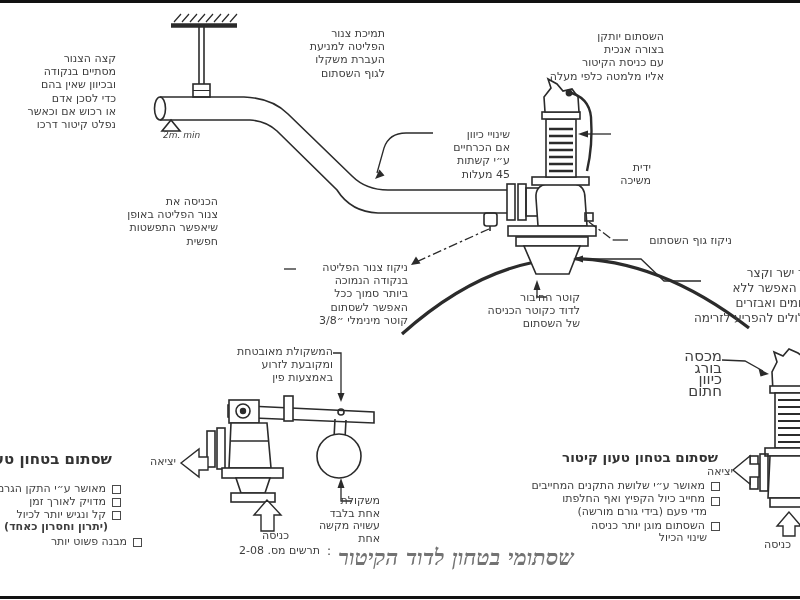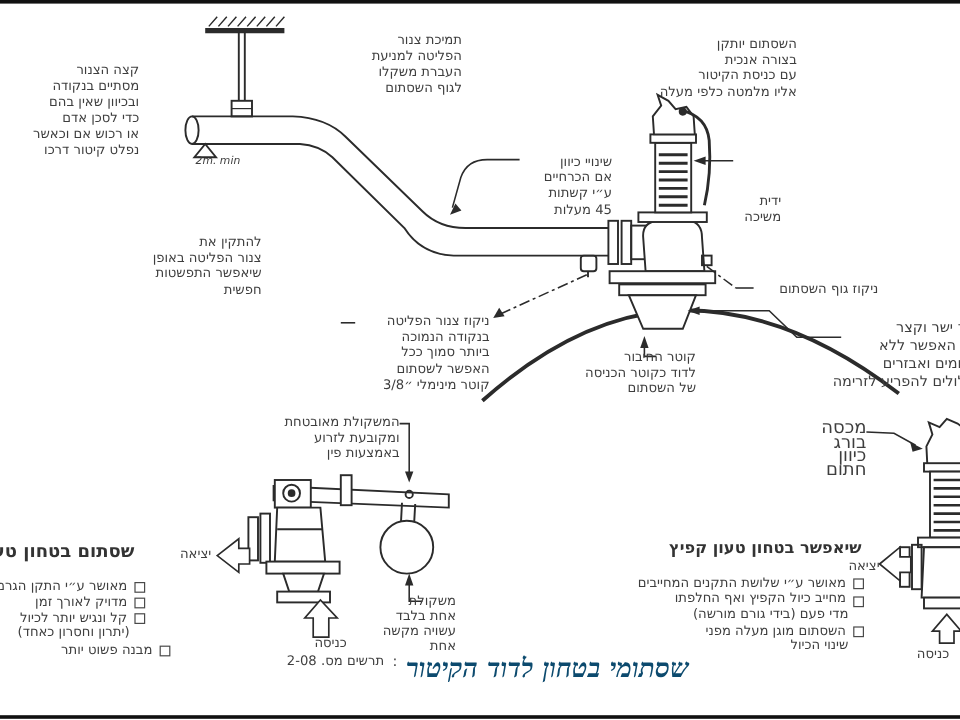--- a/index.html
+++ b/index.html
@@ -12,21 +12,21 @@
   .lbl{position:absolute;z-index:2;direction:rtl;white-space:nowrap;font-size:11px;color:#3e3e3e;}
   .sect-title{position:absolute;z-index:2;direction:rtl;white-space:nowrap;font-weight:bold;color:#333;}
   .brow{position:absolute;z-index:2;direction:rtl;display:flex;align-items:flex-start;
         white-space:nowrap;font-size:11px;line-height:12.5px;color:#3e3e3e;}
   .sq{flex:0 0 auto;width:7px;height:7px;border:1.3px solid #4a4a4a;margin-left:6px;margin-top:2px;background:#fff;}
   .border-line{position:absolute;left:0;width:800px;height:2.5px;background:#111;z-index:3;}
   #caption{position:absolute;left:239px;top:544px;z-index:2;display:flex;align-items:flex-start;gap:7px;}
   #caption .cap-label{direction:rtl;font-size:11px;color:#3e3e3e;padding-bottom:4px;white-space:nowrap;}
   #caption .cap-sep{font-size:12px;color:#3e3e3e;padding-bottom:4px;}
   #caption .cap-title{direction:rtl;font-family:"DejaVu Serif",serif;font-style:italic;font-weight:bold;
-                      font-size:22px;color:#0c4a6e;white-space:nowrap;}
+                      font-size:22px;color:#737373;white-space:nowrap;}
   .mindist{position:absolute;z-index:2;font-style:italic;font-size:9px;color:#3e3e3e;white-space:nowrap;}
 </style>
 </head>
 <body>
 
 <div id="canvas">
 
   <div class="border-line" style="top:0;"></div>
   <div class="border-line" style="top:596px;"></div>
 
@@ -151,21 +151,21 @@
   <div class="ann" style="right:136px;top:30px;">השסתום יותקן
 בצורה אנכית
 עם כניסת הקיטור
 אליו מלמטה כלפי מעלה</div>
   <div class="ann" style="right:149px;top:125px;margin-top:36px;">ידית
 משיכה</div>
   <div class="ann" style="right:290px;top:128px;">שינויי כיוון
 אם הכרחיים
 ע״י קשתות
 45 מעלות</div>
-  <div class="ann" style="right:582px;top:195px;">להתקין את
+  <div class="ann" style="right:582px;top:195px;">הכניסה את
 צנור הפליטה באופן
 שיאפשר התפשטות
 חפשית</div>
   <div class="ann" style="right:392px;top:261px;">ניקוז צנור הפליטה
 בנקודה הנמוכה
 ביותר סמוך ככל
 האפשר לשסתום
 קוטר מינימלי ״3/8</div>
   <div class="ann" style="right:68px;top:234px;">ניקוז גוף השסתום</div>
   <div class="ann" style="right:220px;top:291px;">קוטר החיבור
@@ -199,43 +199,43 @@
     <span>מאושר ע״י התקן הגרמני</span>
   </div>
   <div class="brow" style="right:679px;top:496px;">
     <span class="sq"></span>
     <span>מדויק לאורך זמן</span>
   </div>
   <div class="brow" style="right:679px;top:509px;">
     <span class="sq"></span>
     <span>קל ונגיש יותר לכיול</span>
   </div>
-  <div class="brow" style="right:692px;top:521px;">
+  <div class="brow" style="right:692px;top:521px;font-weight:bold;">
     <span>(יתרון וחסרון כאחד)</span>
   </div>
   <div class="brow" style="right:658px;top:536px;margin-left:30px;">
     <span class="sq"></span>
     <span>מבנה פשוט יותר</span>
   </div>
 
-  <div class="sect-title" style="right:82px;top:449px;font-size:13.5px;">שיאפשר בטחון טעון קפיץ</div>
+  <div class="sect-title" style="right:82px;top:449px;font-size:13.5px;">שסתום בטחון טעון קיטור</div>
   <div class="brow" style="right:80px;top:480px;">
     <span class="sq"></span>
     <span>מאושר ע״י שלושת התקנים המחייבים</span>
   </div>
   <div class="brow" style="right:80px;top:493px;align-items:flex-end;">
     <span class="sq"></span>
     <span>מחייב כיול הקפיץ ואף החלפתו</span>
   </div>
   <div class="brow" style="right:93px;top:506px;align-items:center;">
     <span>מדי פעם (בידי גורם מורשה)</span>
   </div>
   <div class="brow" style="right:80px;top:520px;">
     <span class="sq"></span>
-    <span>השסתום מוגן מעלה מפני</span>
+    <span>השסתום מוגן יותר כניסה</span>
   </div>
   <div class="brow" style="right:93px;top:532px;">
     <span>שינוי הכיול</span>
   </div>
 
   <div id="caption">
     <span class="cap-label">תרשים מס. 2-08</span>
     <span class="cap-sep">:</span>
     <span class="cap-title">שסתומי בטחון לדוד הקיטור</span>
   </div>

